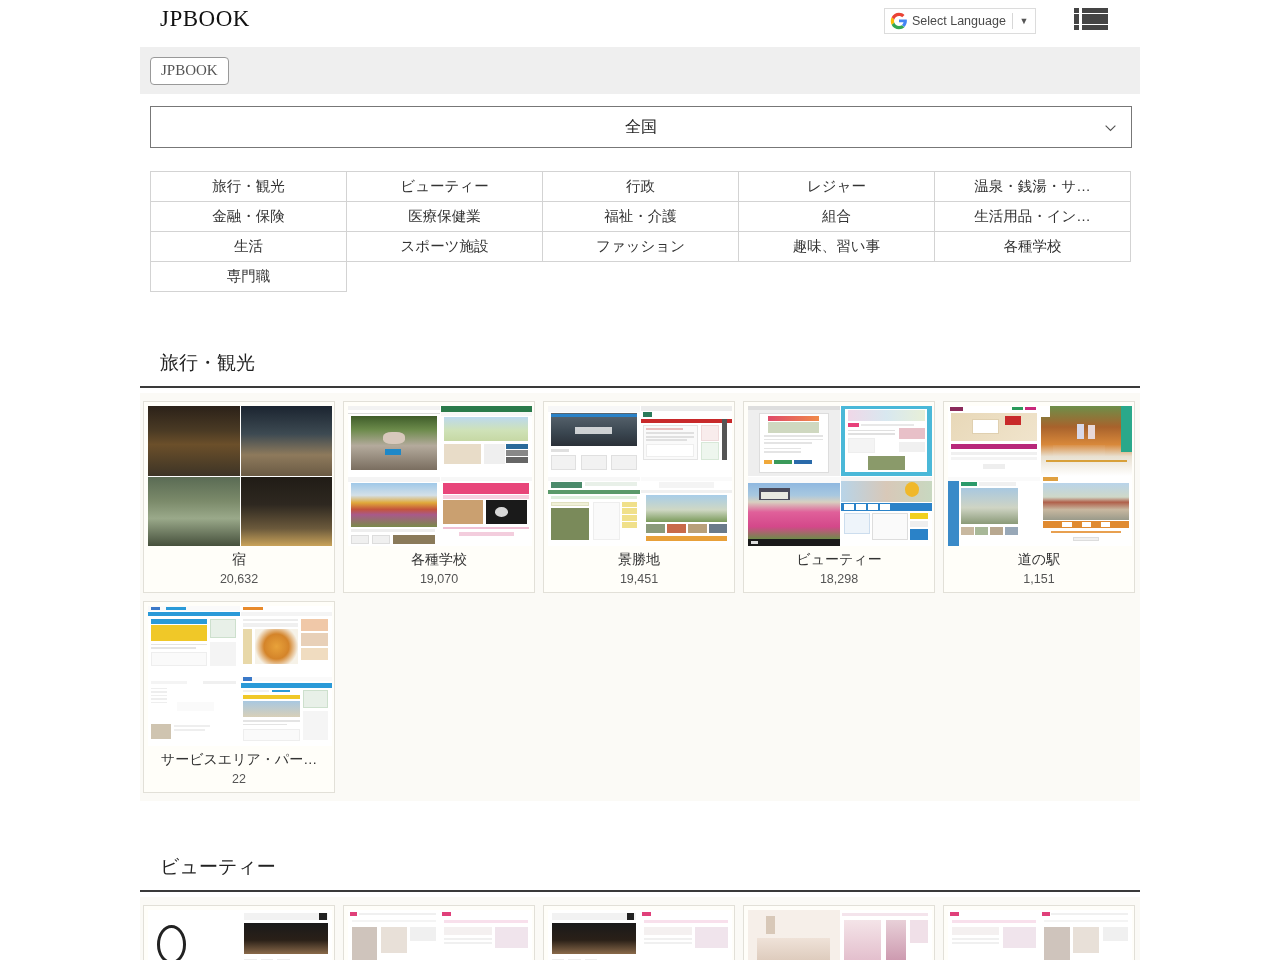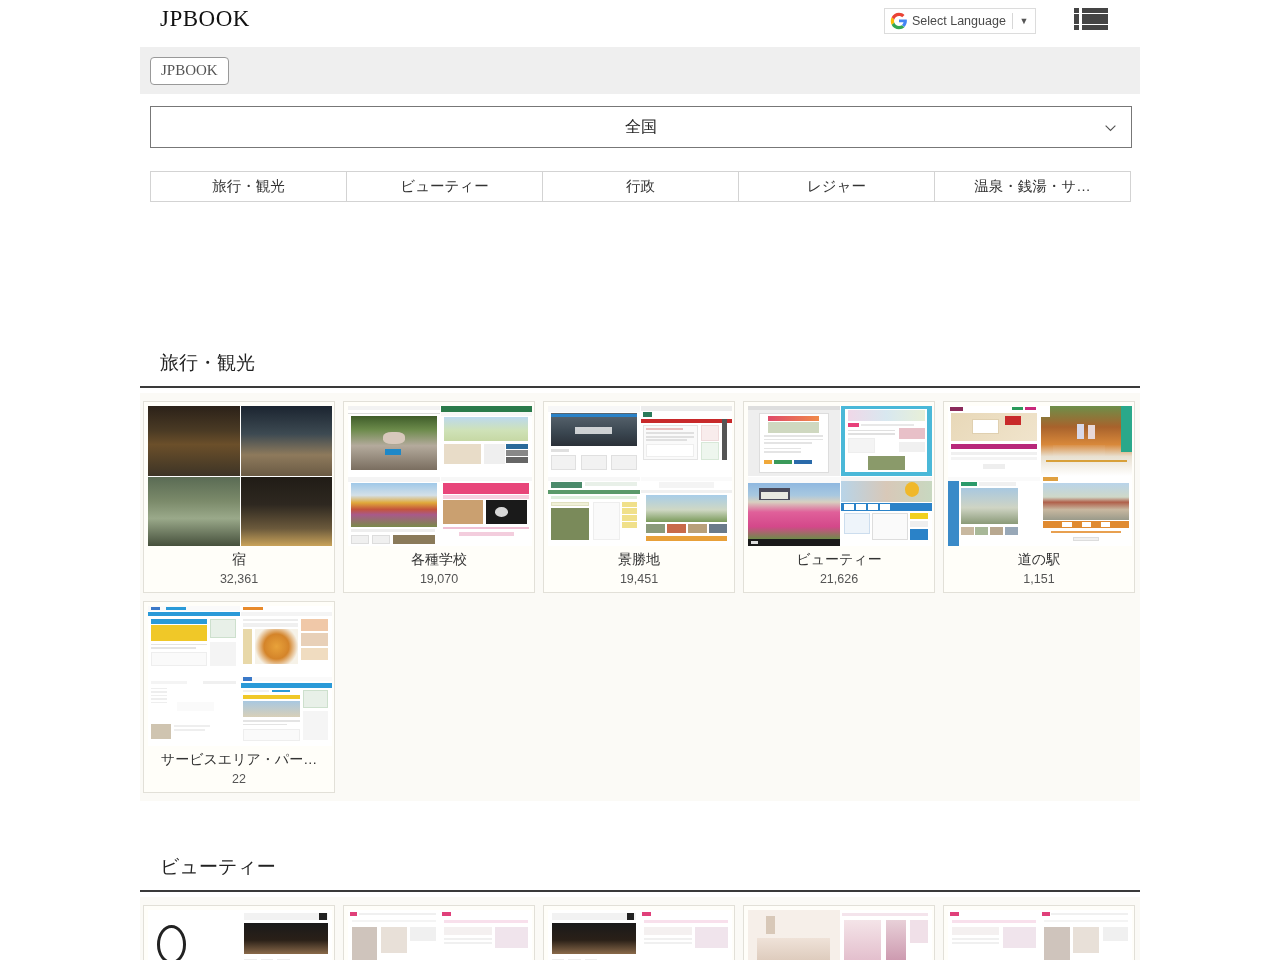--- a/index.html
+++ b/index.html
@@ -252,20 +252,41 @@
 
 <table id="cat-table">
   <tbody id="cat-body">
       <tr>
         <td>旅行・観光</td>
         <td>ビューティー</td>
         <td>行政</td>
         <td>レジャー</td>
         <td>温泉・銭湯・サ…</td>
       </tr>
+      <tr>
+        <td>金融・保険</td>
+        <td>医療保健業</td>
+        <td>福祉・介護</td>
+        <td>組合</td>
+        <td>生活用品・イン…</td>
+      </tr>
+      <tr>
+        <td>生活</td>
+        <td>スポーツ施設</td>
+        <td>ファッション</td>
+        <td>趣味、習い事</td>
+        <td>各種学校</td>
+      </tr>
+      <tr>
+        <td>専門職</td>
+        <td class="empty"></td>
+        <td class="empty"></td>
+        <td class="empty"></td>
+        <td class="empty"></td>
+      </tr>
     </tbody>
 </table>
 
 <div id="sections-root">
     <div class="section-head" style="top: 350px;">
       <div class="section-title">旅行・観光</div>
       <div class="section-rule"></div>
     </div>
     <div class="cards-wrap" style="top: 393px;">
       <div class="card-row">
@@ -278,21 +299,21 @@
               <div class="mini ph-inn2"></div>
             </div>
             <div class="tq">
               <div class="mini ph-inn3"></div>
             </div>
             <div class="tq">
               <div class="mini ph-inn4"></div>
             </div>
           </div>
           <div class="card-label">宿</div>
-          <div class="card-count">32,361</div>
+          <div class="card-count">20,632</div>
         </div>
         <div class="card">
           <div class="thumb">
             <div class="tq">
               <div class="mini">
                 <div style="position: absolute; left: 0px; top: 0px; right: 0px; height: 6%; background: rgb(242, 242, 242);"></div>
                 <div style="position: absolute; left: 0px; top: 6%; right: 0px; height: 6%; background: rgb(255, 255, 255); border-bottom: 1px solid rgb(221, 221, 221);"></div>
                 <div style="position: absolute; inset: 14% 3% 8%; background: linear-gradient(rgb(63, 92, 42) 0%, rgb(107, 138, 74) 25%, rgb(180, 170, 156) 55%, rgb(122, 110, 96) 100%);"></div>
                 <div style="position: absolute; left: 38%; top: 38%; width: 24%; height: 16%; background: rgb(216, 200, 188); border-radius: 40%;"></div>
                 <div style="position: absolute; left: 40%; top: 62%; width: 18%; height: 9%; background: rgb(30, 136, 200);"></div>
@@ -456,21 +477,21 @@
                 <div style="position: absolute; left: 43%; top: 40%; width: 11%; height: 8%; background: rgb(255, 255, 255);"></div>
                 <div style="position: absolute; left: 4%; top: 53%; width: 28%; height: 30%; background: rgb(238, 244, 250); border: 1px solid rgb(204, 221, 238);"></div>
                 <div style="position: absolute; left: 34%; top: 53%; width: 40%; height: 38%; background: rgb(250, 250, 250); border: 1px solid rgb(221, 221, 221);"></div>
                 <div style="position: absolute; left: 76%; top: 53%; width: 20%; height: 8%; background: rgb(240, 208, 32);"></div>
                 <div style="position: absolute; left: 76%; top: 64%; width: 20%; height: 8%; background: rgb(238, 238, 238);"></div>
                 <div style="position: absolute; left: 76%; top: 75%; width: 20%; height: 16%; background: rgb(42, 130, 200);"></div>
               </div>
             </div>
           </div>
           <div class="card-label">ビューティー</div>
-          <div class="card-count">21,626</div>
+          <div class="card-count">18,298</div>
         </div>
         <div class="card">
           <div class="thumb">
             <div class="tq">
               <div class="mini">
                 <div style="position: absolute; left: 0px; top: 0px; right: 0px; height: 8%; background: rgb(255, 255, 255);"></div>
                 <div style="position: absolute; left: 2%; top: 1%; width: 14%; height: 6%; background: rgb(138, 42, 90);"></div>
                 <div style="position: absolute; left: 70%; top: 2%; width: 12%; height: 4%; background: rgb(42, 154, 90);"></div>
                 <div style="position: absolute; left: 84%; top: 2%; width: 12%; height: 4%; background: rgb(200, 40, 122);"></div>
                 <div style="position: absolute; left: 3%; top: 10%; right: 3%; height: 40%; background: linear-gradient(135deg, rgb(232, 216, 184), rgb(240, 228, 204));"></div>

